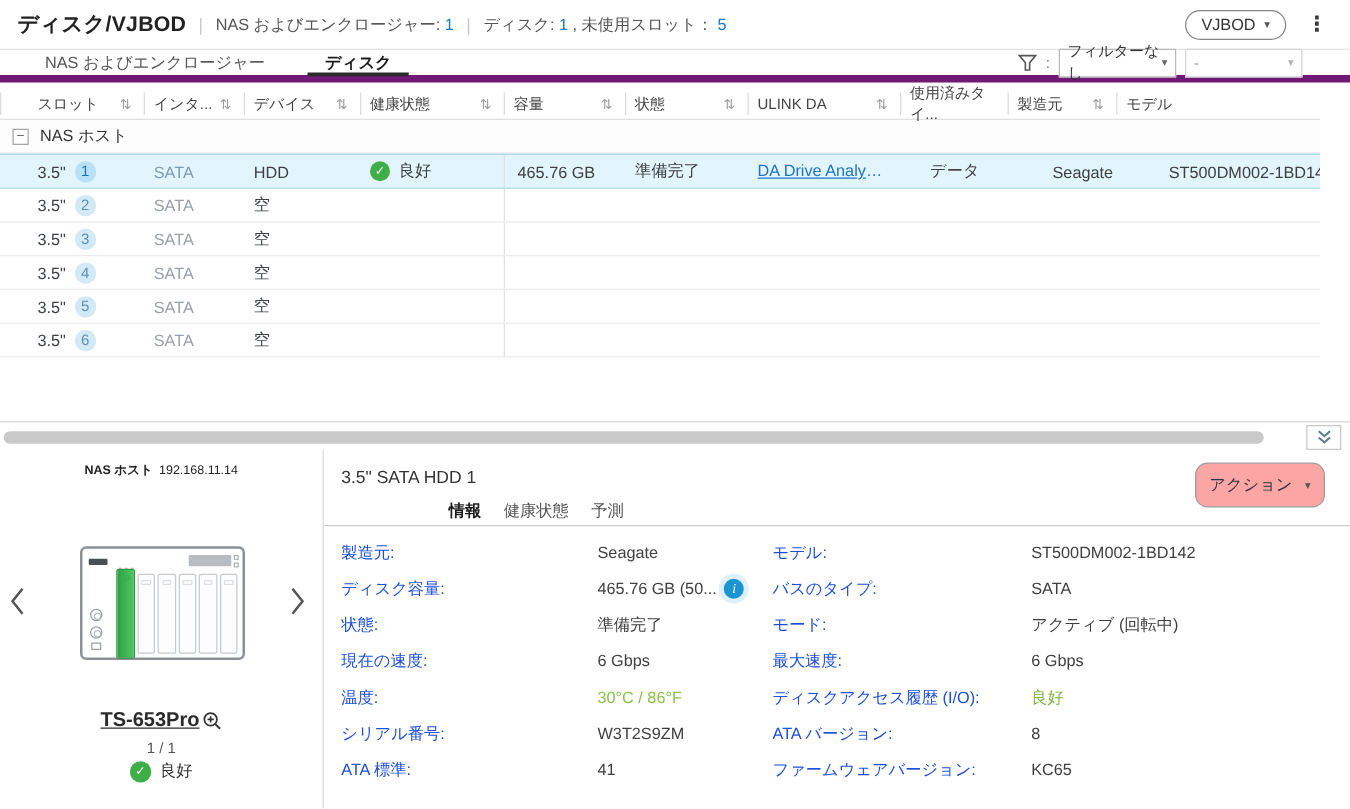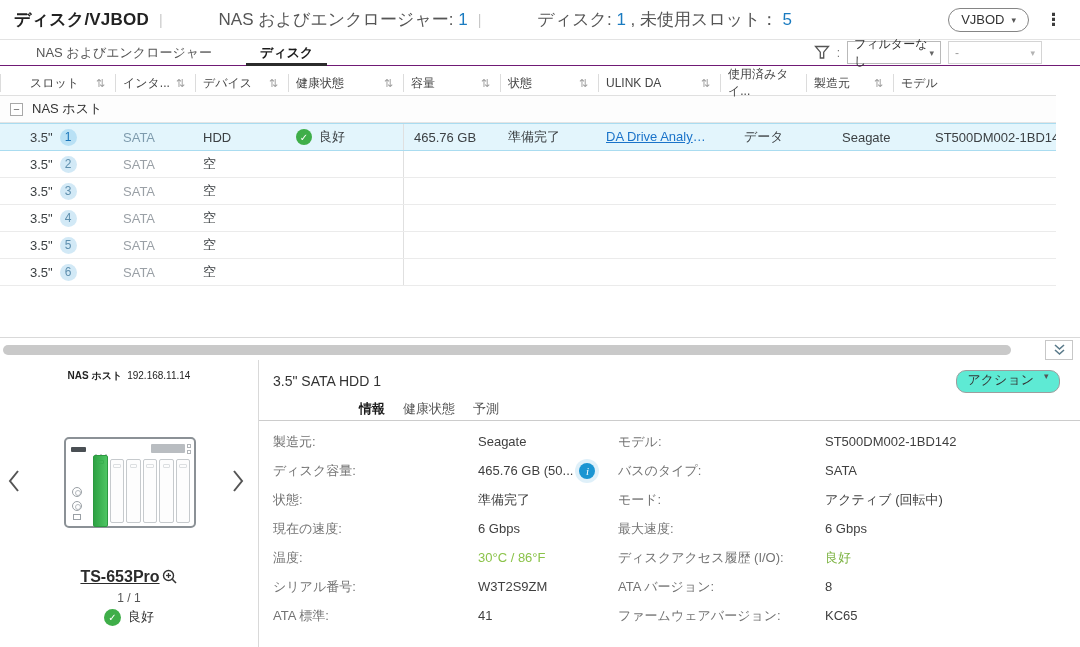--- a/index.html
+++ b/index.html
@@ -8,31 +8,31 @@
     position:relative; width:1080px; height:647px; overflow:hidden;
     font-family:"Liberation Sans","DejaVu Sans",sans-serif;
     color:#3c4043; background:#fff;
   }
 
   
   .app-header { position:absolute; left:0; top:0; width:1080px; height:40px;
     border-bottom:1px solid #e3e3e3; display:flex; align-items:center; padding:0 14px; }
   .app-title { font-size:17px; font-weight:bold; color:#222; letter-spacing:.2px; }
   .hd-sep { color:#c8c8c8; margin:0 10px; font-size:14px; }
-  .hd-sub { font-size:17px; color:#555;margin-left:46px; }
+  .hd-sub { font-size:13px; color:#555; }
   .hd-num { color:#1a7bc0; }
   .hd-right { margin-left:auto; display:flex; align-items:center; gap:12px; }
   .vjbod-btn { height:24px; border:1px solid #858585; border-radius:13px; background:#fff;
     display:flex; align-items:center; padding:0 12px; font-size:13px; color:#333; cursor:pointer; }
   .vjbod-btn .caret { font-size:9px; color:#555; margin-left:7px; }
   .more-btn { font-size:17px; color:#3c3c3c; line-height:1; padding:2px 4px; cursor:pointer; font-weight:bold; }
 
   
   .tabbar { position:absolute; left:0; top:40px; width:1080px; height:26px;
-    border-bottom:1px solid #701a75; display:flex; align-items:stretch; }
+    border-bottom:6px solid #701a75; display:flex; align-items:stretch; }
   .tab { display:flex; align-items:center; padding:0 24px; font-size:13px; color:#555;
     position:relative; cursor:pointer; }
   .tab:first-child { margin-left:12px; }
   .tab.active { color:#1b1b1b; font-weight:bold; }
   .tab.active::after { content:""; position:absolute; left:10px; right:10px; bottom:-1px; height:3px; background:#2b2b2b; }
   .filterzone { margin-left:auto; display:flex; align-items:center; gap:7px; padding-right:38px; }
   .funnel { width:16px; height:15px; }
   .filter-colon { font-size:12px; color:#777; }
   .dd { width:94px; height:23px; border:1px solid #b9b9b9; background:#fff; display:flex;
     align-items:center; font-size:12px; color:#333; padding:0 6px; cursor:pointer; }
@@ -103,32 +103,32 @@
 
   .model-line { position:absolute; left:0; top:208px; width:100%; text-align:center; font-size:16px;
     font-weight:bold; color:#2b2b2b; display:flex; align-items:center; justify-content:center; gap:2px;text-decoration:underline; }
   .pager-line { position:absolute; left:0; top:231px; width:100%; text-align:center; font-size:12px; color:#555; }
   .health-line { position:absolute; left:0; top:248px; width:100%; display:flex; align-items:center;
     justify-content:center; gap:7px; font-size:13px; color:#333; }
   .health-line .check-badge { margin:0; width:17px; height:17px; }
 
   .detail-right { position:absolute; left:259px; top:0; width:821px; height:287px; }
   .disk-title { position:absolute; left:14px; top:13px; font-size:14px; color:#333; }
-  .action-btn { position:absolute; right:20px; top:10px; width:104px; height:23px; border:1px solid #9e9e9e;
-    border-radius:10px; background:#5eead4; display:flex; align-items:flex-start; justify-content:center;
+  .action-btn { position:absolute; right:20px; top:10px; width:104px; height:36px; border:1px solid #9e9e9e;
+    border-radius:10px; background:#fca5a5; display:flex; align-items:center; justify-content:center;
     gap:10px; font-size:13px; color:#333; cursor:pointer; }
   .action-btn .caret { font-size:9px; color:#555; }
   .dtabs { position:absolute; left:0; top:40px; width:821px; height:21px; border-bottom:1px solid #ccc;
     display:flex; gap:18px; padding-left:100px; font-size:13px; color:#555; }
   .dtab { cursor:pointer; }
   .dtab.active { color:#1b1b1b; font-weight:bold; }
 
   .fields { position:absolute; left:14px; top:67px; right:20px;
     display:grid; grid-template-columns:205px 140px 207px 1fr; grid-auto-rows:29px; font-size:13px; }
-  .f-label { color:#737373; display:flex; align-items:center; }
+  .f-label { color:#1d4ed8; display:flex; align-items:center; }
   .f-value { color:#3f3f3f; display:flex; align-items:center; gap:6px; }
   .val-green { color:#8bc34a; }
   .val-green2 { color:#7cb342; }
   .info-badge { width:16px; height:16px; border-radius:50%; background:#1b95d2; color:#fff;
     font-size:11px; font-style:italic; display:flex; align-items:center; justify-content:center;
     box-shadow:0 0 0 4px rgba(27,149,210,.14); cursor:pointer; font-family:"Liberation Serif","DejaVu Serif",serif; }
 </style>
 </head>
 <body>
 

